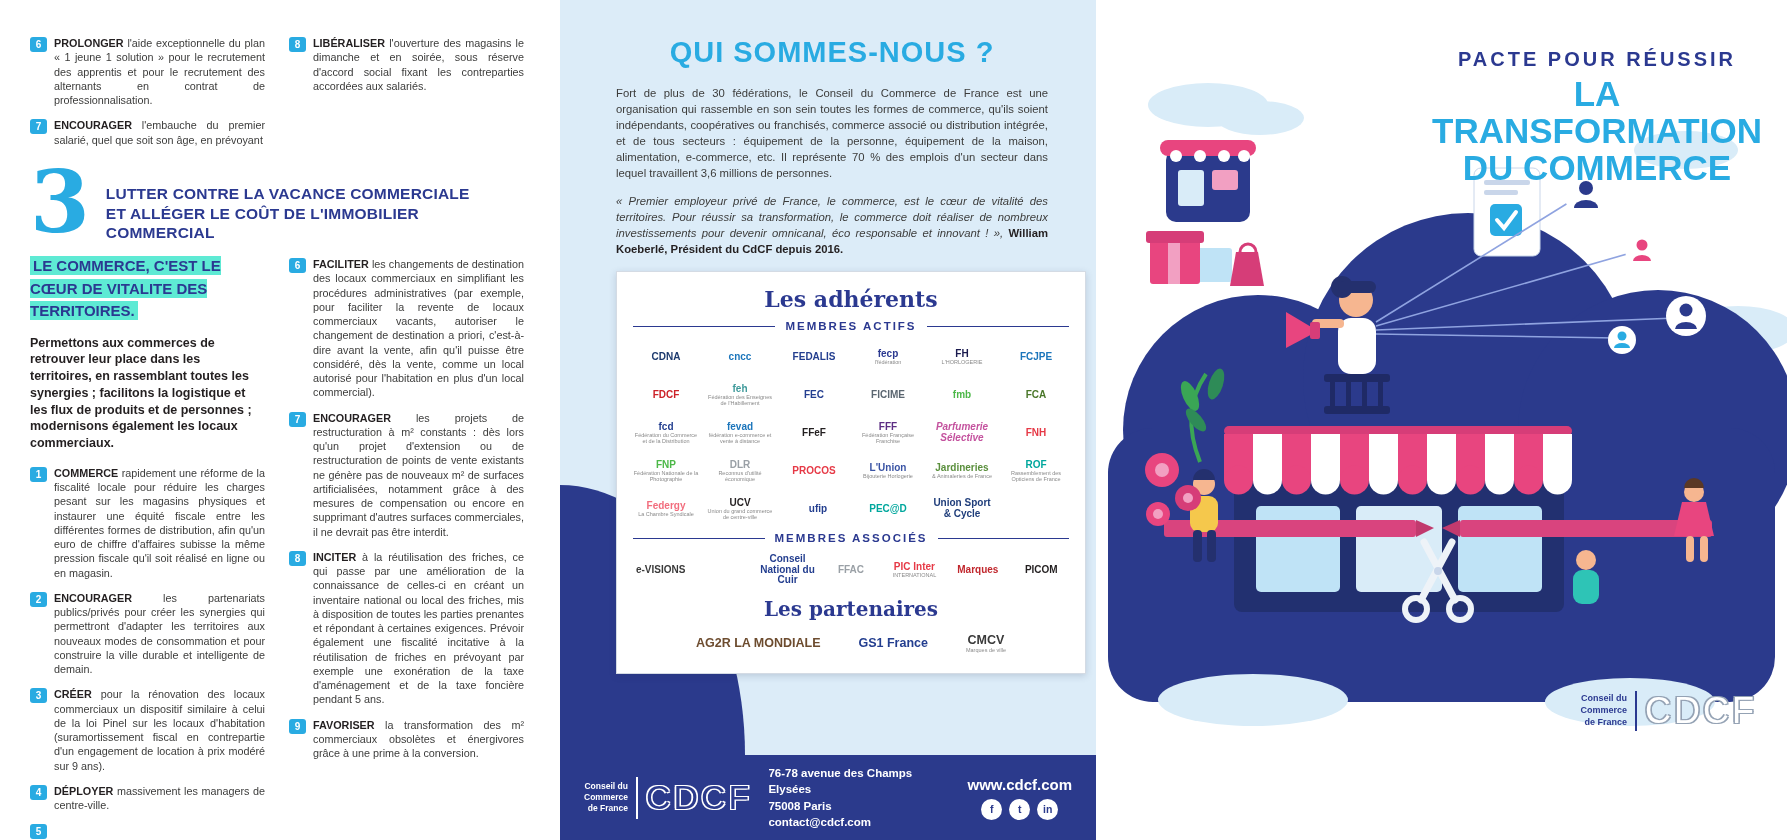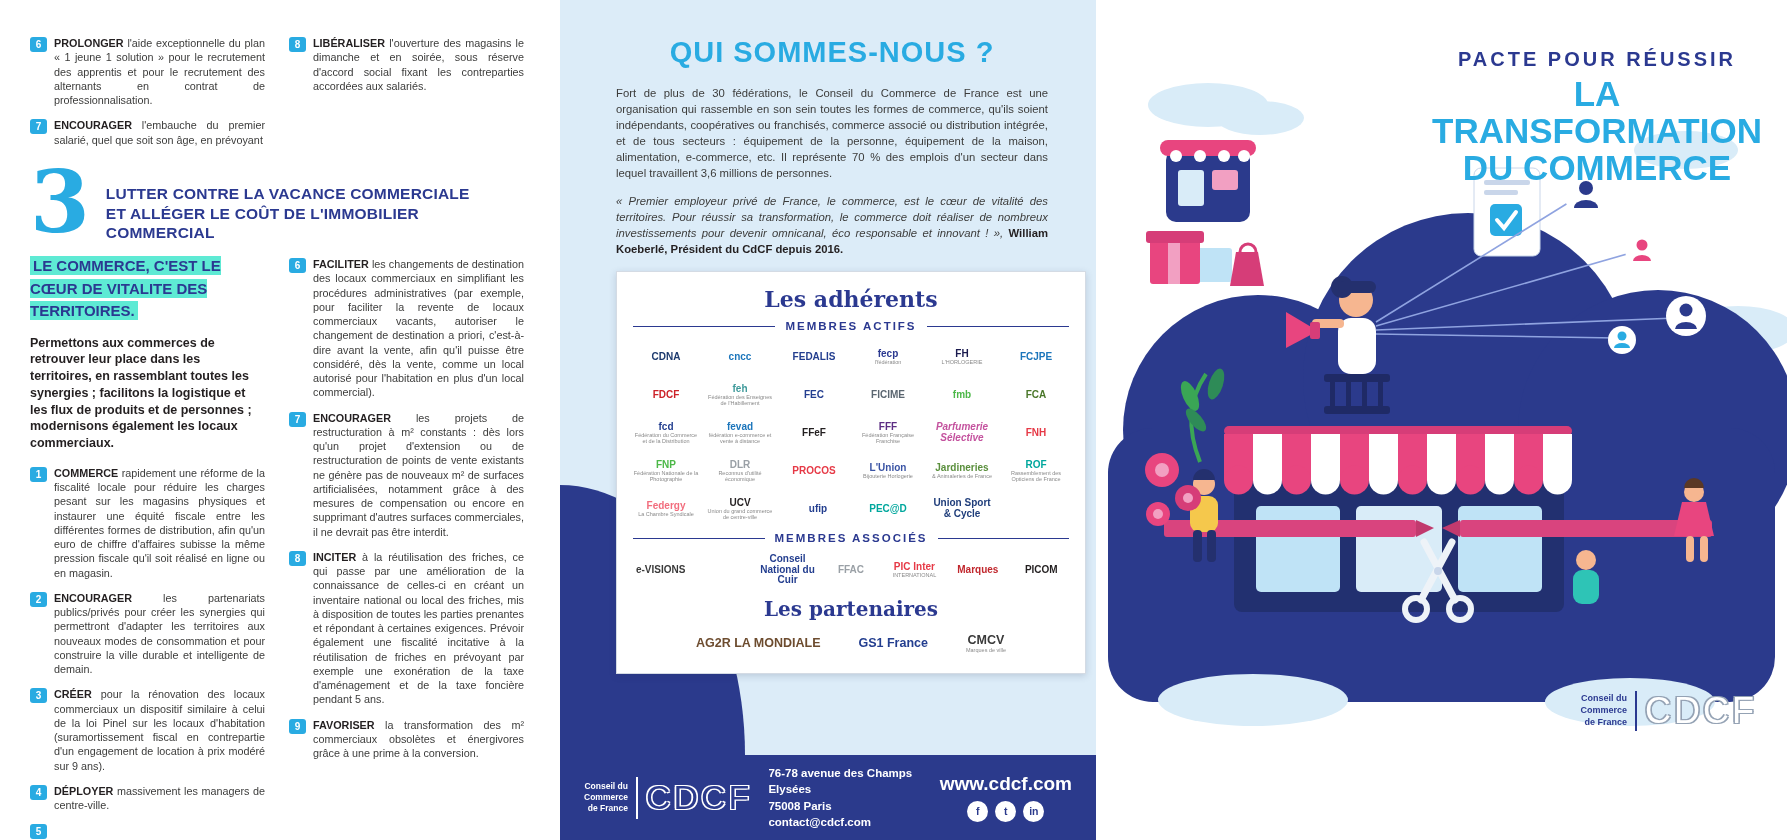--- a/index.html
+++ b/index.html
@@ -45,21 +45,21 @@
 
   .footer { position:absolute; left:0; right:0; bottom:0; height:85px; background:#2b3a8c; color:#fff;
             display:flex; align-items:center; gap:16px; padding:0 24px; z-index:3; }
   .f-logo { display:flex; align-items:center; gap:8px; }
   .f-small { font-size:8.5px; font-weight:700; text-align:right; line-height:1.3; }
   .f-bar { width:2px; height:42px; background:#fff; }
   .f-big { font-size:34px; letter-spacing:3px; color:#2b3a8c;
            text-shadow:-1.4px -1.4px 0 #fff, 1.4px -1.4px 0 #fff, -1.4px 1.4px 0 #fff, 1.4px 1.4px 0 #fff; }
   .f-addr { flex:1; font-size:11.5px; font-weight:700; line-height:1.4; }
   .f-right { text-align:center; }
-  .f-web { font-weight:800; font-size:19px; margin-bottom:6px; }
+  .f-web { font-weight:800; font-size:15px; margin-bottom:6px; }
   .socials { display:flex; gap:7px; justify-content:center; }
   .soc { width:21px; height:21px; border-radius:50%; background:#fff; color:#2b3a8c; font-weight:800; font-size:10.5px;
          line-height:21px; text-align:center; cursor:pointer; }
 
   
   .panel-right { flex:1; position:relative; background:#fff; overflow:hidden; }
   .illus { position:absolute; inset:0; width:100%; height:100%; }
   .pr-title { position:absolute; top:48px; right:14px; width:352px; text-align:center; z-index:2; }
   .pr-t1 { color:#2b3990; font-size:20px; font-weight:700; letter-spacing:3px; margin-bottom:5px; }
   .pr-t23 { color:#29abe2; font-size:35px; font-weight:800; line-height:1.05; }

